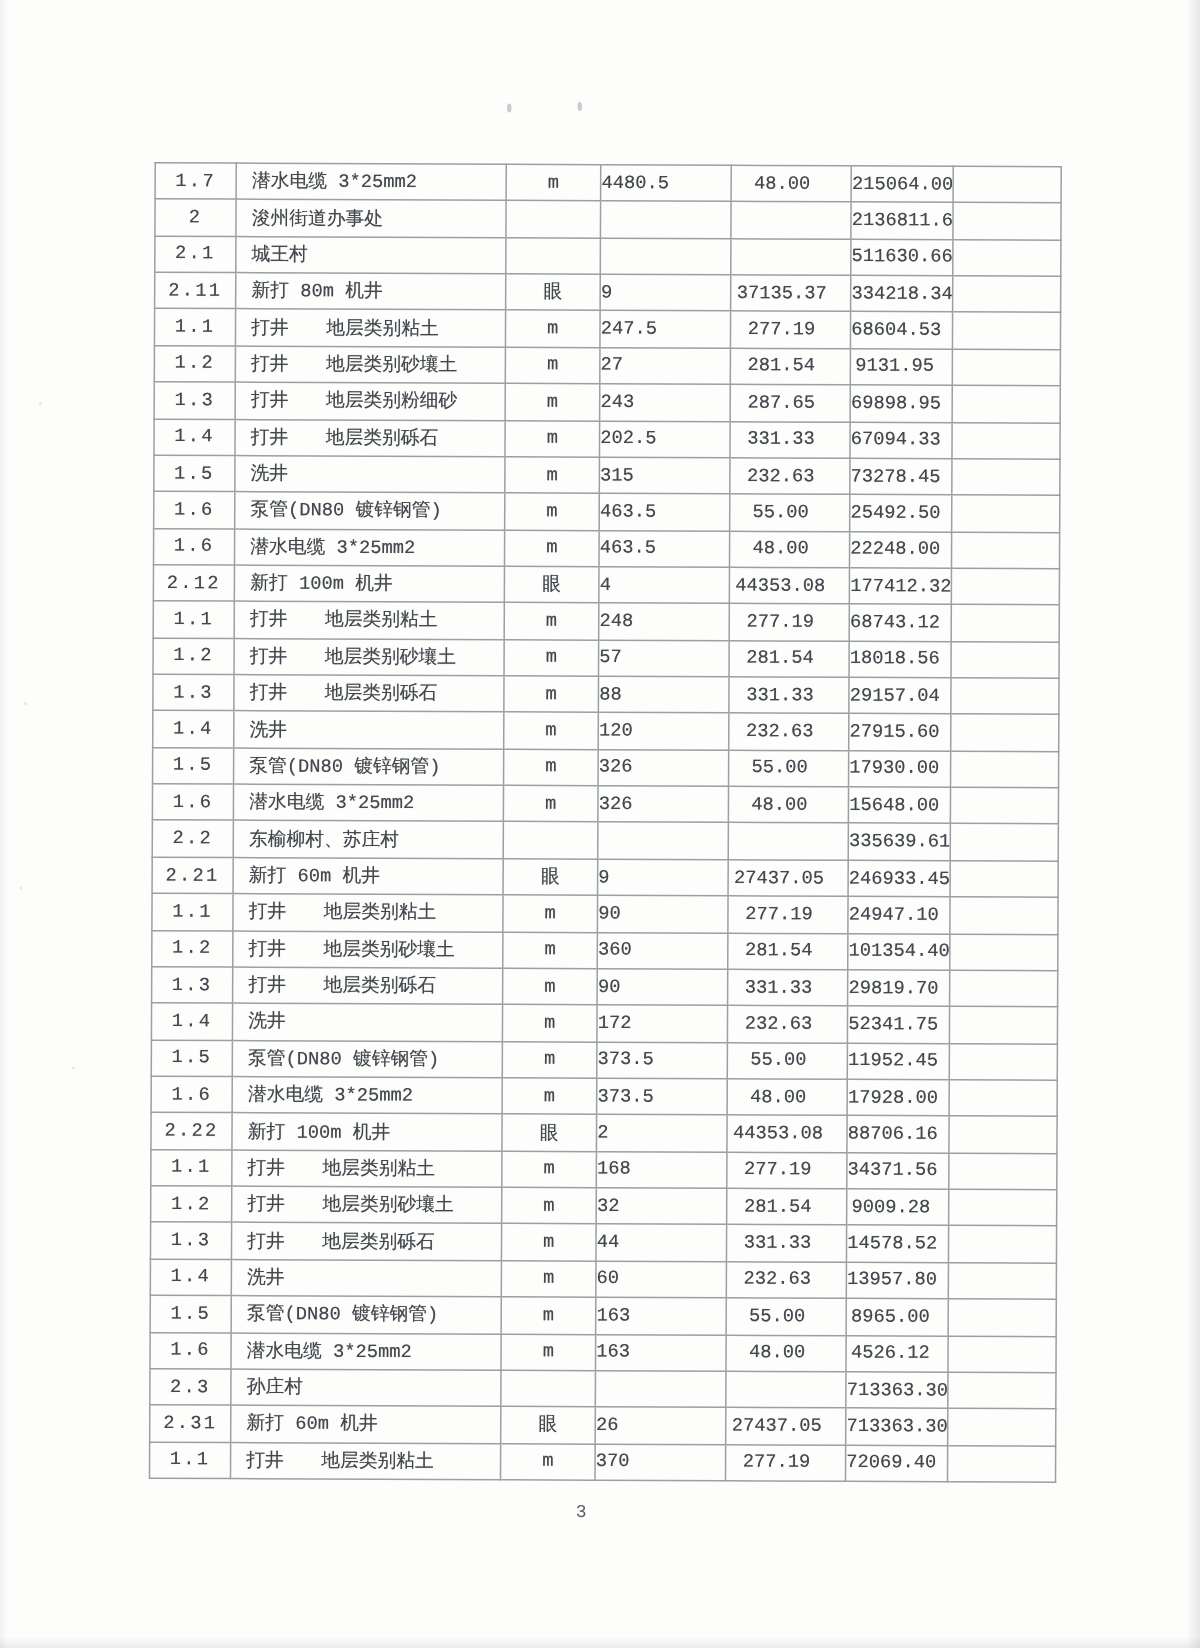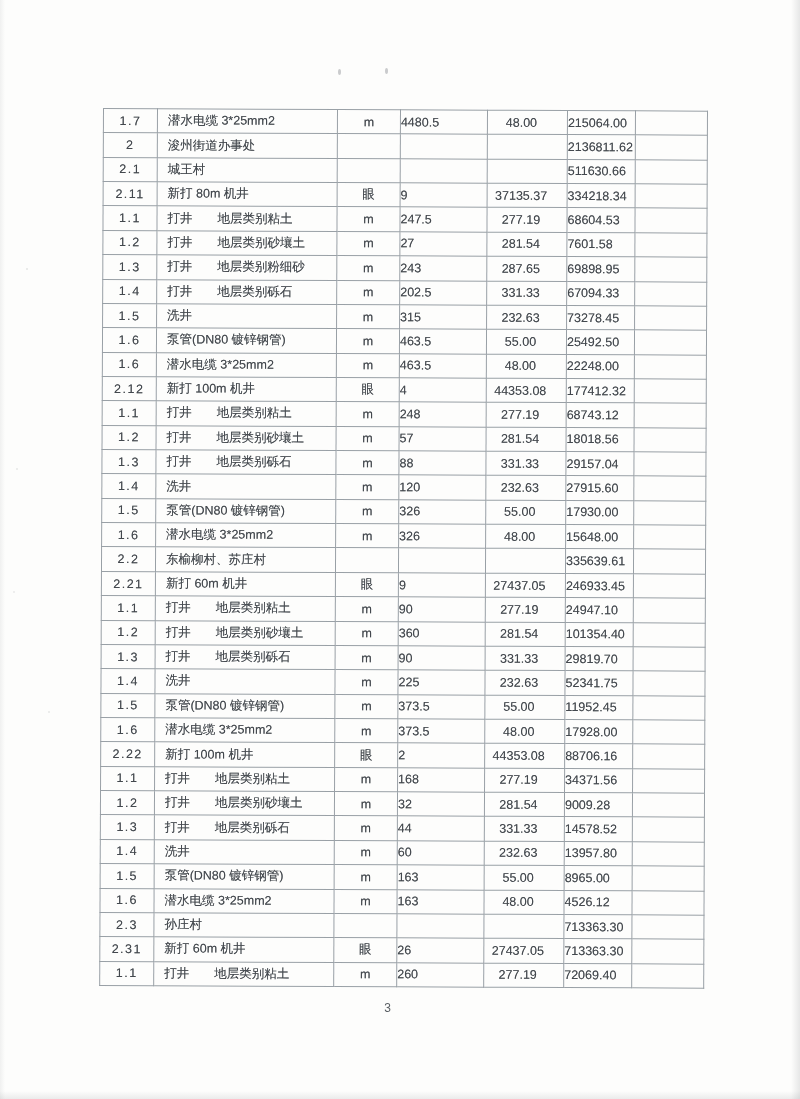--- a/index.html
+++ b/index.html
@@ -7,21 +7,21 @@
     --border:#99a0a6;
     --text:#43484e;
     --pagenum:#5a5f64;
   }
   html,body{margin:0;padding:0;background:#ffffff;}
   .page{
     position:relative;
     width:800px;height:1099px;
     background:var(--paper);
     overflow:hidden;
-    font-family:Liberation Sans, sans-serif;
+    font-family:Liberation Mono, monospace;
   }
   
   .edge-right{position:absolute;top:0;right:0;width:9px;height:100%;
     background:linear-gradient(to right,rgba(110,115,120,0),rgba(110,115,120,0.16));}
   .edge-bottom{position:absolute;left:0;bottom:0;width:100%;height:8px;
     background:linear-gradient(to bottom,rgba(110,115,120,0),rgba(110,115,120,0.13));}
   .edge-left{position:absolute;top:0;left:0;width:5px;height:100%;
     background:linear-gradient(to left,rgba(110,115,120,0),rgba(110,115,120,0.09));}
   
   .spk{position:absolute;background:rgba(95,100,106,0.32);border-radius:50%;}
@@ -46,21 +46,21 @@
     text-shadow:0 0 0.5px rgba(60,65,70,0.55);
     overflow:hidden;
     white-space:pre;
     vertical-align:middle;
   }
   .c-seq{text-align:center;letter-spacing:1.5px;}
   .c-name{text-align:left;padding-left:10px !important;}
   .c-unit{text-align:center;font-size:12px;}
   .c-qty{}
   .c-price{text-align:center;padding-right:12px !important;}
-  .c-amount{text-align:left;padding-right:9px !important;margin-left:36px;}
+  .c-amount{text-align:center;padding-right:9px !important;margin-left:36px;}
   .c-blank{}
 
   .page-num{
     position:absolute;left:0;top:1001px;width:775px;
     text-align:center;
     font-size:12px;color:var(--pagenum);
   }
 </style>
 </head>
 <body>
@@ -133,21 +133,21 @@
       <td class="c-price">277.19</td>
       <td class="c-amount">68604.53</td>
       <td class="c-blank"></td>
     </tr>
         <tr>
       <td class="c-seq">1.2</td>
       <td class="c-name">打井　　地层类别砂壤土</td>
       <td class="c-unit">m</td>
       <td class="c-qty">27</td>
       <td class="c-price">281.54</td>
-      <td class="c-amount">7601.58</td>
+      <td class="c-amount">9131.95</td>
       <td class="c-blank"></td>
     </tr>
         <tr>
       <td class="c-seq">1.3</td>
       <td class="c-name">打井　　地层类别粉细砂</td>
       <td class="c-unit">m</td>
       <td class="c-qty">243</td>
       <td class="c-price">287.65</td>
       <td class="c-amount">69898.95</td>
       <td class="c-blank"></td>
@@ -293,21 +293,21 @@
       <td class="c-unit">m</td>
       <td class="c-qty">90</td>
       <td class="c-price">331.33</td>
       <td class="c-amount">29819.70</td>
       <td class="c-blank"></td>
     </tr>
         <tr>
       <td class="c-seq">1.4</td>
       <td class="c-name">洗井</td>
       <td class="c-unit">m</td>
-      <td class="c-qty">225</td>
+      <td class="c-qty">172</td>
       <td class="c-price">232.63</td>
       <td class="c-amount">52341.75</td>
       <td class="c-blank"></td>
     </tr>
         <tr>
       <td class="c-seq">1.5</td>
       <td class="c-name">泵管(DN80 镀锌钢管)</td>
       <td class="c-unit">m</td>
       <td class="c-qty">373.5</td>
       <td class="c-price">55.00</td>
@@ -401,21 +401,21 @@
       <td class="c-unit">眼</td>
       <td class="c-qty">26</td>
       <td class="c-price">27437.05</td>
       <td class="c-amount">713363.30</td>
       <td class="c-blank"></td>
     </tr>
         <tr>
       <td class="c-seq">1.1</td>
       <td class="c-name">打井　　地层类别粘土</td>
       <td class="c-unit">m</td>
-      <td class="c-qty">260</td>
+      <td class="c-qty">370</td>
       <td class="c-price">277.19</td>
       <td class="c-amount">72069.40</td>
       <td class="c-blank"></td>
     </tr>
       </tbody>
   </table>
 
   <div class="page-num">3</div>
 
 </div>

